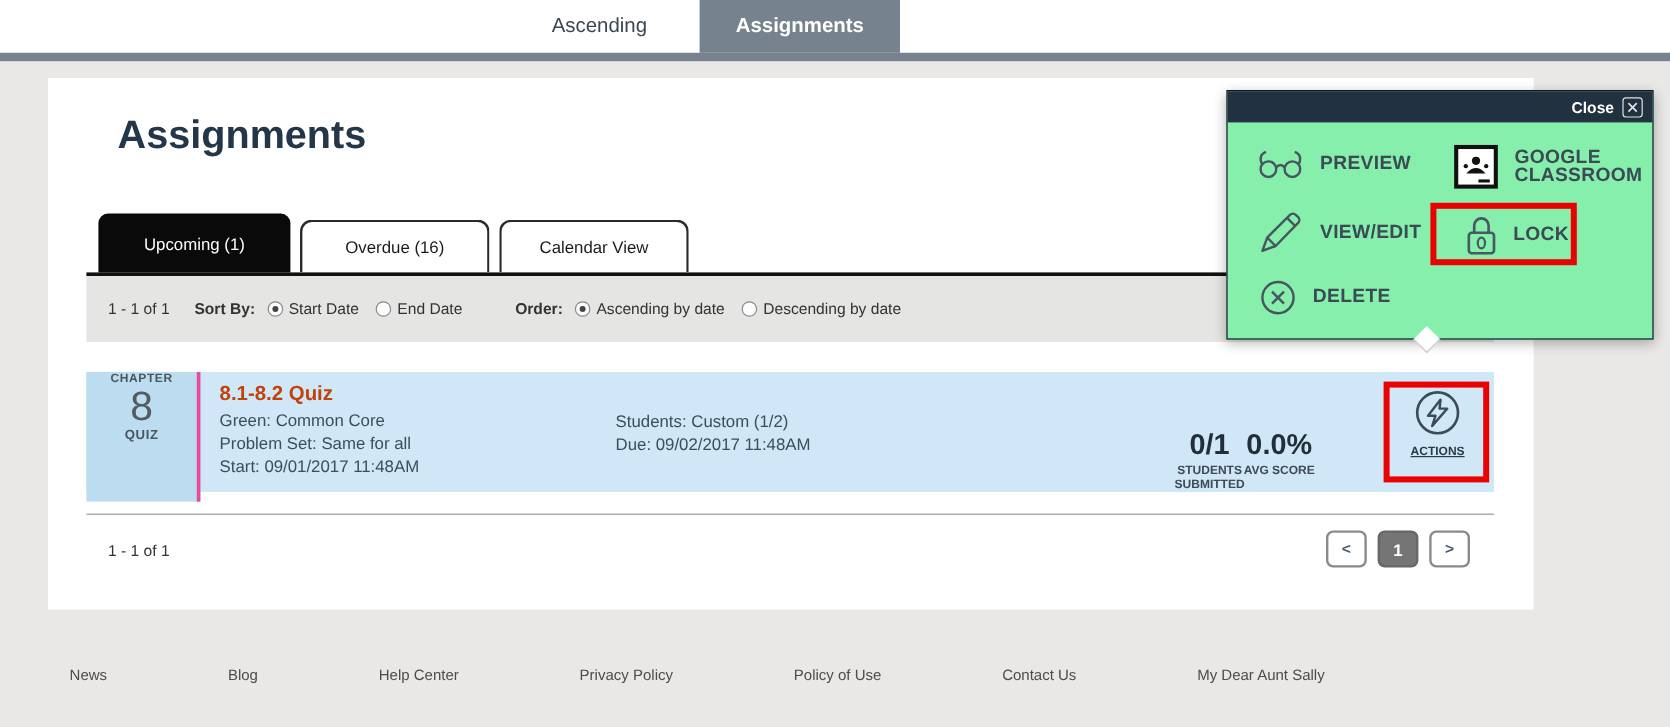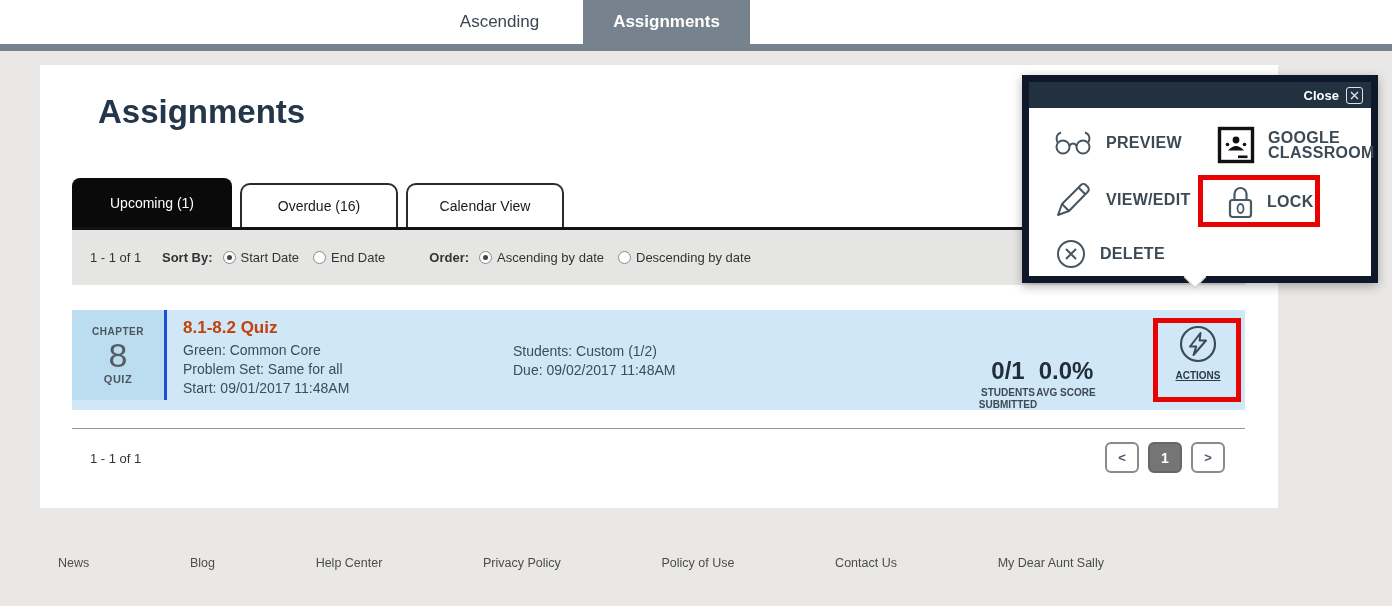--- a/index.html
+++ b/index.html
@@ -18,42 +18,42 @@
   .nav-tab.active { background:#76828e; color:#ffffff; font-weight:bold; }
   .graybar { position:absolute; left:0; top:44px; width:1392px; height:7px; background:#76828e; }
 
   
   .card { position:absolute; left:40px; top:65px; width:1238px; height:443px; background:#ffffff; }
   .page-title { position:absolute; left:58px; top:28px; font-size:33px; font-weight:600; color:#24364a; }
 
   
   .tabs { position:absolute; left:32px; top:113px; height:49px; display:flex; align-items:flex-end; }
   .tab { display:flex; align-items:center; justify-content:center; cursor:pointer; font-size:14px; }
-  .tab.active { width:160px; height:49px; background:#0a0a0a; color:#ffffff; border-radius:8px 8px 0 0; }
+  .tab.active { width:160px; height:49px; background:#0a0a0a; color:#ffffff; border-radius:8px 8px 0 0;margin-left:10px; }
   .tab.plain { width:158px; height:44px; background:#ffffff; color:#1a1a1a; border:2px solid #2b2b2b;
                border-bottom:none; border-radius:10px 10px 0 0; margin-left:8px; }
   .tabline { position:absolute; left:32px; top:162px; width:1173px; height:3px; background:#111; }
 
   
   .sortbar { position:absolute; left:32px; top:165px; width:1173px; height:55px; background:#e5e5e4;
              display:flex; align-items:center; font-size:13px; color:#333; }
   .sortbar .count { margin-left:18px; width:72px; font-size:13px; color:#333; }
   .sortbar .grouplabel { font-weight:bold; margin-right:10px; }
   .radio-item { display:flex; align-items:center; margin-right:14px; cursor:pointer; }
   .radio { width:13px; height:13px; border-radius:50%; border:1px solid #8a8a8a; background:#fdfdfd;
            margin-right:5px; position:relative; flex:none; }
   .radio.selected::after { content:""; position:absolute; left:3px; top:3px; width:5px; height:5px;
            border-radius:50%; background:#444; }
   .sortbar .spacer { width:30px; }
 
   
   .rowitem { position:absolute; left:32px; top:245px; width:1173px; height:100px; background:#cfe7f6; }
-  .chapterbox { position:absolute; left:0; top:0; width:95px; height:90px; background:#bcdcef;
-                border-right:3px solid #1d4ed8; display:flex; flex-direction:column; align-items:center;
-                justify-content:center; color:#4b5560; }
+  .chapterbox { position:absolute; left:0; top:0; width:95px; height:108px; background:#bcdcef;
+                border-right:3px solid #ec4899; display:flex; flex-direction:column; align-items:center;
+                color:#4b5560; }
   .chapterbox .clabel { font-size:10px; font-weight:bold; letter-spacing:.5px; }
   .chapterbox .cnum { font-size:34px; line-height:36px; color:#555b63; }
   .chapterbox .ctype { font-size:11px; font-weight:bold; letter-spacing:.5px; }
   .rowcol1 { position:absolute; left:111px; top:8px; width:320px; }
   .rowtitle { font-size:17px; font-weight:bold; color:#c2410c; margin-bottom:3px; }
   .rowline { font-size:14px; line-height:19px; color:#3d4d59; }
   .rowcol2 { position:absolute; left:441px; top:32px; width:300px; }
   .statblock { position:absolute; text-align:center; color:#222f3a;margin-top:29px; }
   .statblock .val { font-size:24px; font-weight:bold; }
   .statblock .lbl { font-size:10px; font-weight:bold; color:#3d4a55; line-height:12px; margin-top:2px; }
@@ -68,22 +68,22 @@
   .divider { position:absolute; left:32px; top:363px; width:1173px; height:1px; background:#9a9a9a; }
   .pagecount { position:absolute; left:50px; top:386px; font-size:13px; color:#333; }
   .pager { position:absolute; left:1065px; top:377px; display:flex; }
   .pgbtn { width:34px; height:31px; border:2px solid #8a8a8a; border-radius:6px; background:#fff;
            display:flex; align-items:center; justify-content:center; font-size:13px; font-weight:bold;
            color:#4a5a6a; margin-left:9px; cursor:pointer; }
   .pgbtn:first-child { margin-left:0; }
   .pgbtn.current { background:#757575; border-color:#676767; color:#ffffff; font-size:14px; }
 
   
-  .popup { position:absolute; left:1022px; top:75px; width:356px; height:208px; background:#ffffff;
-           border:7px solid #0f172a; box-shadow:0 3px 10px rgba(0,0,0,.3); z-index:50; }
+  .popup { position:absolute; left:1022px; top:75px; width:356px; height:208px; background:#86efac;
+           border:1px solid #0f172a; box-shadow:0 3px 10px rgba(0,0,0,.3); z-index:50; }
   .popup-header { position:absolute; left:0; top:0; width:100%; height:26px; background:#223140;
            display:flex; align-items:center; justify-content:flex-end; padding-right:8px; }
   .popup-close { display:flex; align-items:center; cursor:pointer; }
   .popup-close .txt { color:#ffffff; font-size:13px; font-weight:bold; }
   .xbox { width:17px; height:17px; border:1px solid #dfe3e8; border-radius:3px; margin-left:7px;
           display:flex; align-items:center; justify-content:center; }
   .menu-item { position:absolute; display:flex; align-items:center; cursor:pointer; }
   .menu-item .mlabel { font-size:16px; font-weight:bold; color:#3c4a56; letter-spacing:.3px; margin-left:13px; }
   .mi-preview { left:24px; top:48px; }
   .mi-viewedit { left:24px; top:98px; }

